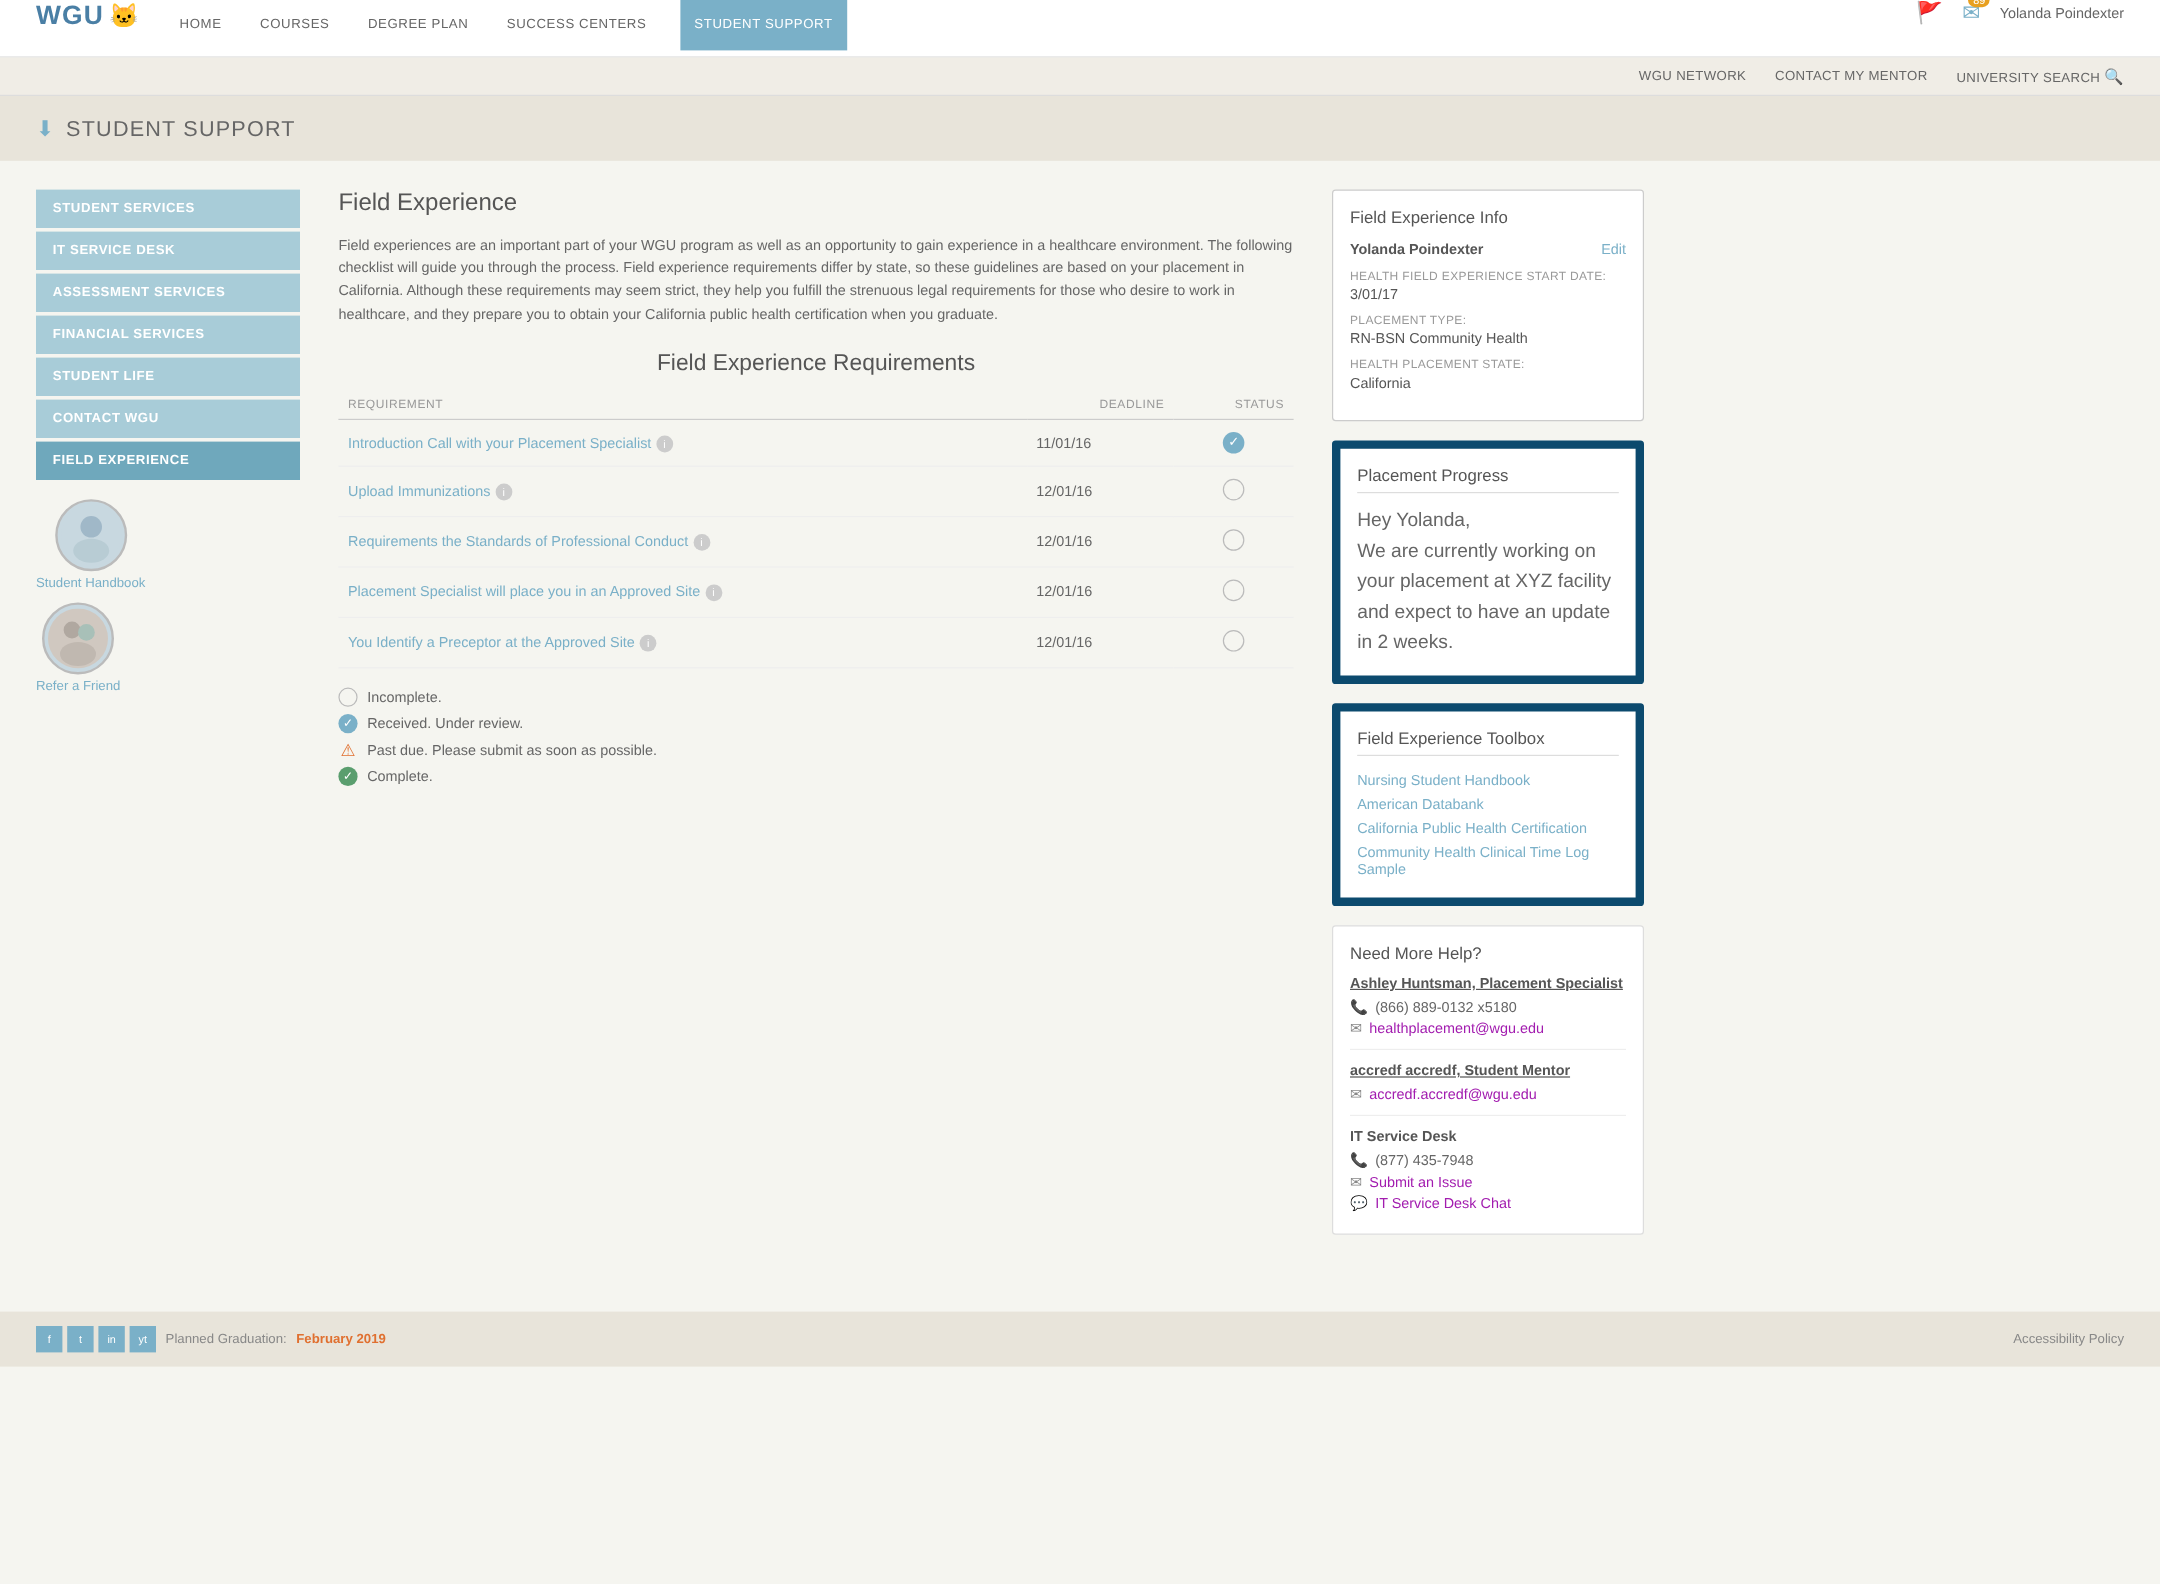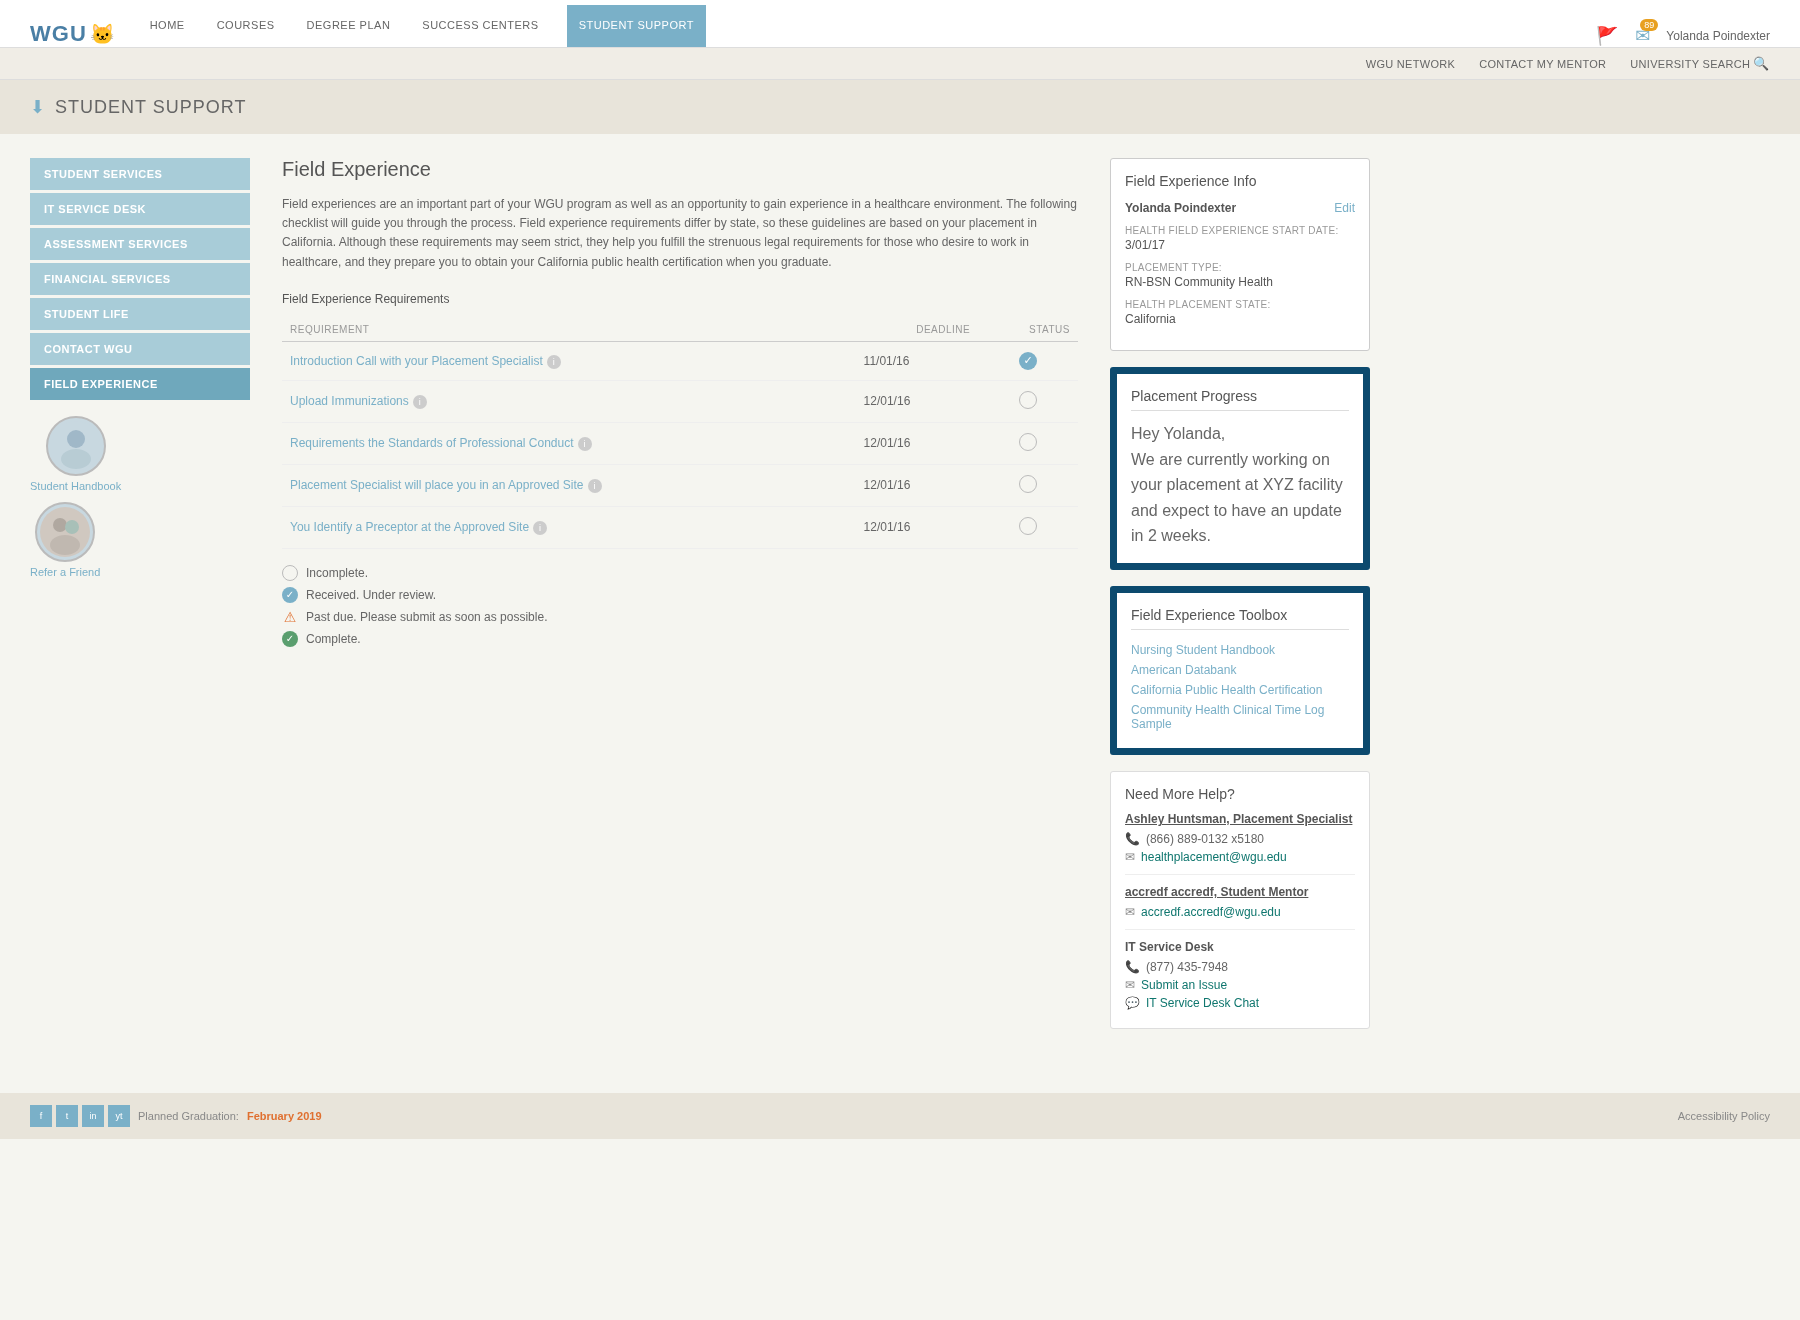--- a/index.html
+++ b/index.html
@@ -3,21 +3,21 @@
   <meta charset="utf-8">
   <style>
     * { margin: 0; padding: 0; box-sizing: border-box; }
     body { font-family: Arial, sans-serif; background: #f5f5f0; color: #333; font-size: 13px; }
 
     
     .top-nav {
       background: #fff;
       border-bottom: 1px solid #ddd;
       display: flex;
-      align-items: flex-end;
+      align-items: flex-start;
       padding: 0 30px;
       height: 48px;
     }
     .logo {
       display: flex;
       align-items: center;
       margin-right: 30px;
     }
     .logo-text {
       font-size: 22px;
@@ -182,24 +182,25 @@
       font-weight: normal;
       margin-bottom: 14px;
     }
     .content-description {
       font-size: 12px;
       color: #666;
       line-height: 1.6;
       margin-bottom: 20px;
     }
     .section-title {
-      font-size: 12px;
+      font-size: 19px;
       color: #555;
       font-weight: normal;
       margin-bottom: 12px;
+      text-align: center;
     }
 
     
     .req-table {
       width: 100%;
       border-collapse: collapse;
     }
     .req-table thead tr {
       border-bottom: 1px solid #ccc;
     }
@@ -406,21 +407,21 @@
     .help-person-name { font-size: 12px; color: #555; font-weight: bold; margin-bottom: 6px; text-decoration: underline; }
     .help-contact-row {
       display: flex;
       align-items: center;
       gap: 6px;
       font-size: 12px;
       color: #666;
       margin-bottom: 4px;
     }
     .help-contact-icon { font-size: 12px; color: #888; }
-    .help-link { color: #0f766e; text-decoration: none; cursor: pointer; font-size: 12px; }
+    .help-link { color: #a21caf; text-decoration: none; cursor: pointer; font-size: 12px; }
     .help-divider { border: none; border-top: 1px solid #eee; margin: 10px 0; }
     .help-desk-title { font-size: 12px; color: #555; font-weight: bold; margin-bottom: 6px; }
 
     
     .footer {
       background: #e8e4da;
       padding: 12px 30px;
       display: flex;
       align-items: center;
       justify-content: space-between;

